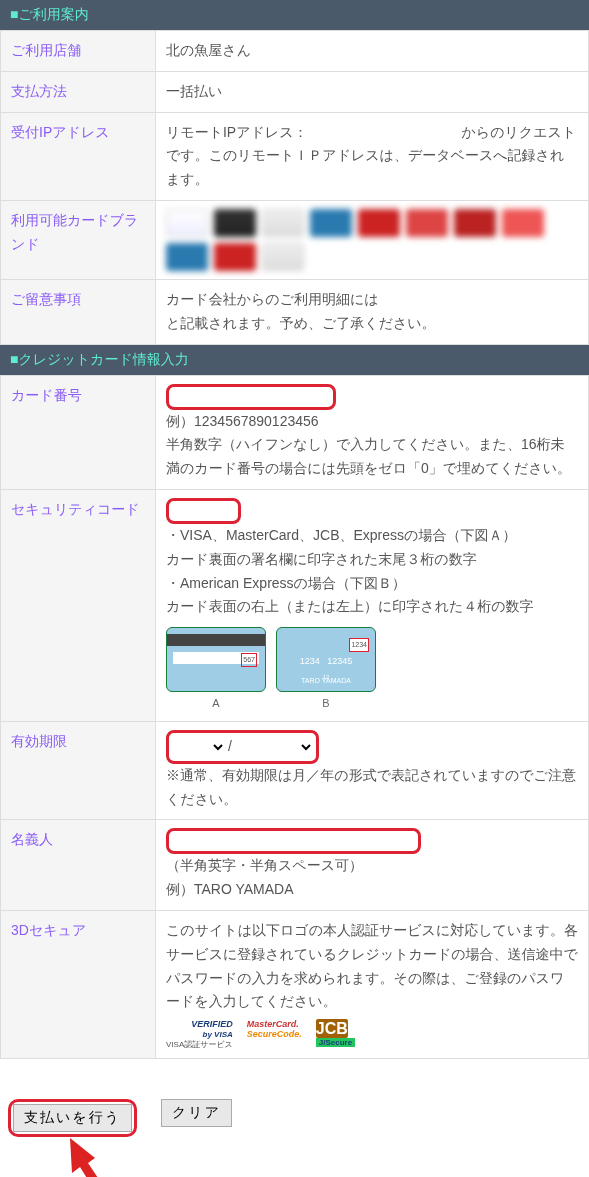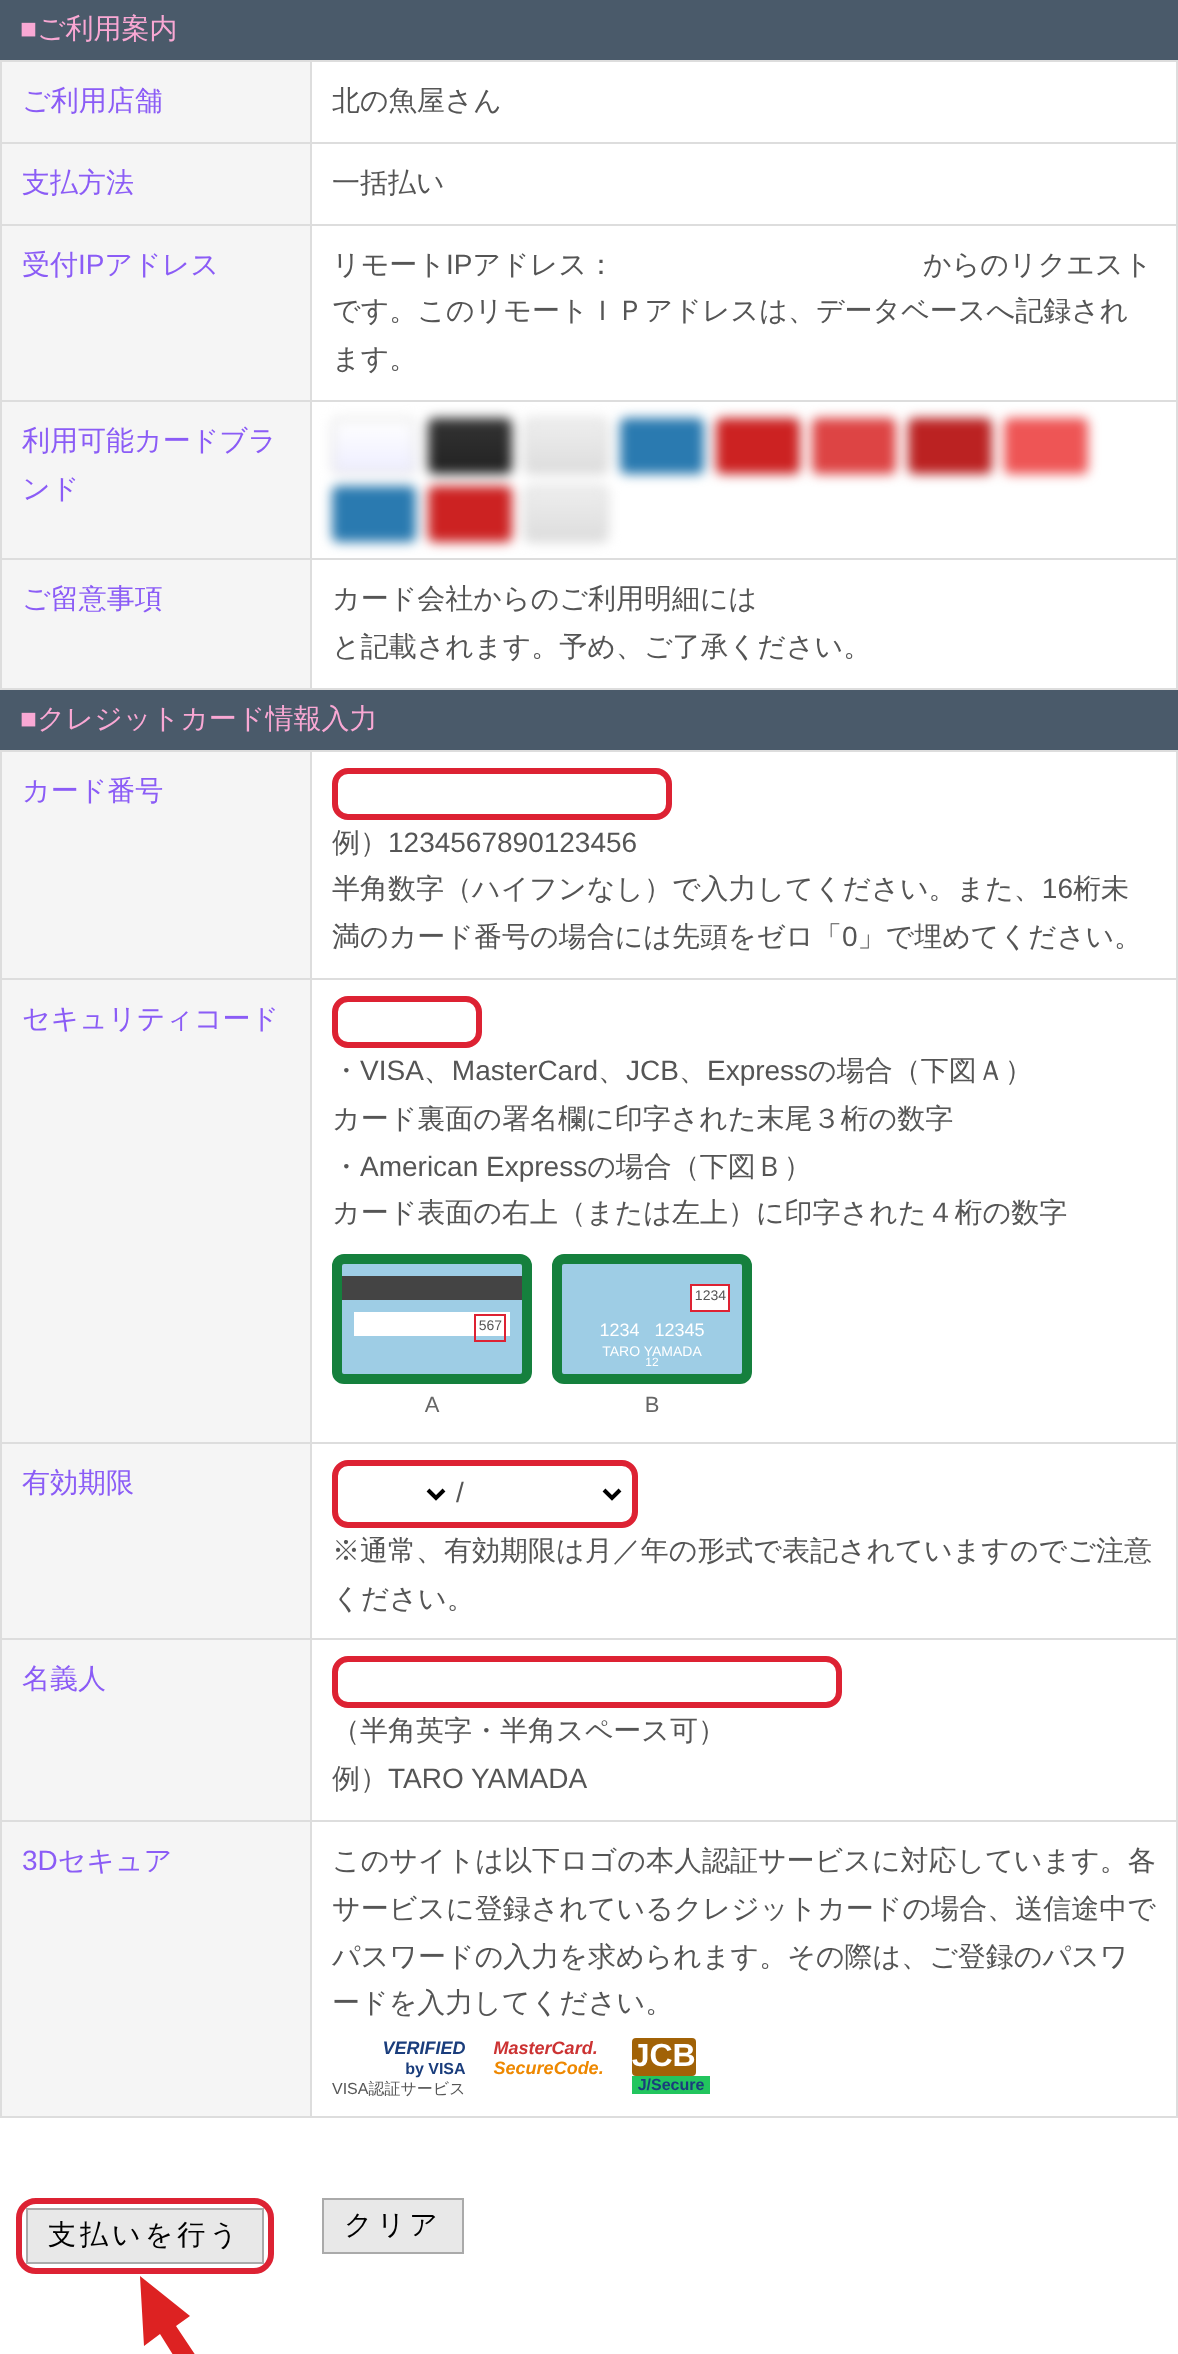--- a/index.html
+++ b/index.html
@@ -5,21 +5,21 @@
     * { box-sizing: border-box; margin: 0; padding: 0; }
     body {
       font-family: "Hiragino Sans", "Meiryo", sans-serif;
       font-size: 14px;
       color: #333;
       background: #fff;
       width: 589px;
     }
     .section-header {
       background: #4a5a6a;
-      color: #f9a8d4;
+      color: #5eead4;
       padding: 6px 10px;
       font-size: 14px;
     }
     table {
       width: 100%;
       border-collapse: collapse;
       border: 1px solid #ddd;
     }
     td {
       border: 1px solid #ddd;
@@ -55,21 +55,21 @@
     .b-mc { background: linear-gradient(#333,#222);} 
     .b-jcb { background: linear-gradient(#eee,#ddd); border:1px solid #ccc;}
     .b-diners { background: #2a7ab0;}
     .b-red { background: #c22;}
     .b-red2 { background: #d44;}
     .b-red3 { background: #b22;}
     .b-org { background: #e55;}
     .cvv-illust { display: flex; gap: 10px; margin-top: 8px; }
     .card-img {
       width: 100px; height: 65px; border-radius: 6px;
-      background: #9ecde5; border: 5px solid #15803d;
+      background: #9ecde5; border: 1px solid #15803d;
       position: relative; font-size: 7px; color: #3a6;
       text-align: center;
     }
     .card-back .stripe { position:absolute; top:6px; left:0; right:0; height:12px; background:#444;}
     .card-back .sig { position:absolute; top:24px; left:6px; right:6px; height:12px; background:#fff;}
     .card-back .sig .cvv3 { position:absolute; right:2px; top:1px; border:1px solid #d23; font-size:7px; padding:0 1px; color:#555;}
     .card-front .num { position:absolute; top:26px; width:100%; font-size:9px; color:#fff;}
     .card-front .cvv4 { position:absolute; top:10px; right:6px; border:1px solid #d23; font-size:7px; padding:0 1px; background:#fff; color:#555;}
     .card-front .name { position:absolute; bottom:4px; width:100%; font-size:7px; color:#fff;}
     .card-label { text-align:center; font-size:11px; margin-top:2px; color:#666;}
@@ -202,21 +202,21 @@
       <span>例）TARO YAMADA</span>
     </td>
   </tr>
   <tr>
     <td class="label">3Dセキュア</td>
     <td class="value">
       <span>このサイトは以下ロゴの本人認証サービスに対応しています。各サービスに登録されているクレジットカードの場合、送信途中でパスワードの入力を求められます。その際は、ご登録のパスワードを入力してください。</span>
       <div class="secure-logos">
         <div class="slogo vbv">
           <span style="font-style:italic">VERIFIED</span><br>
-          <span style="font-size:8px">by VISA</span><br>
+          <span style="font-style:italic;font-size:8px">by VISA</span><br>
           <span class="sub">VISA認証サービス</span>
         </div>
         <div class="slogo msc">
           <span style="font-style:italic">MasterCard.</span><br>
           <span class="sub" style="font-style:italic">SecureCode.</span>
         </div>
         <div class="slogo jcb">
           <span class="box">JCB</span><br>
           <span class="sub">J/Secure</span>
         </div>

